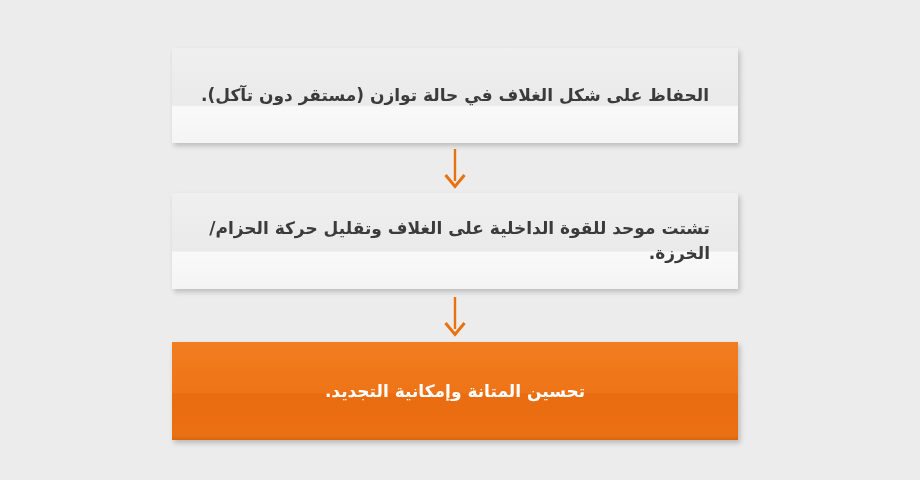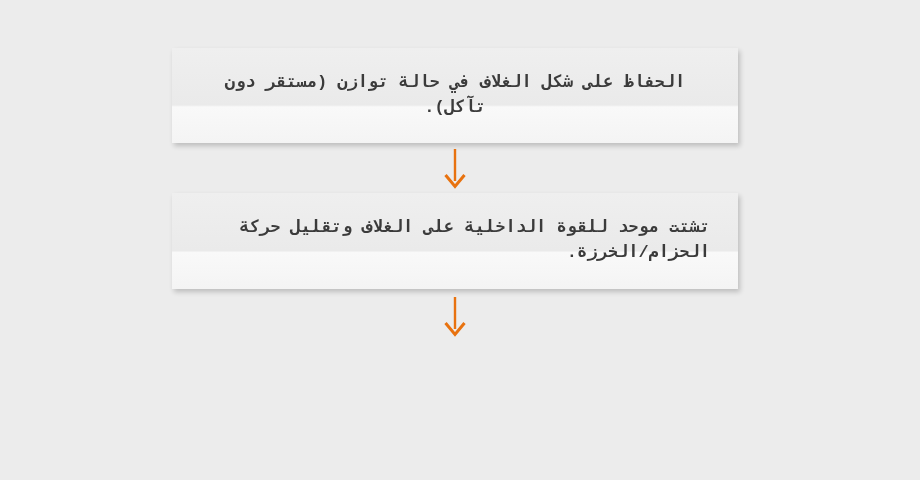--- a/index.html
+++ b/index.html
@@ -27,21 +27,20 @@
   .step {
     width: 100%;
     display: flex;
     align-items: center;
     justify-content: center;
     text-align: center;
     font-weight: 700;
     font-size: 17px;
     line-height: 1.45;
     padding: 6px 28px;
-    font-family: Liberation Mono, monospace;
   }
 
   .step.gray {
     height: 95px;
     color: #3b3b3b;
     background: linear-gradient(180deg, #efefef 0%, #eaeaea 60%, #f9f9f9 62%, #f4f4f4 100%);
     box-shadow: 2px 3px 5px rgba(0,0,0,0.20);
   }
   .step.gray.second { height: 96px; text-align: right; }
 
@@ -83,15 +82,18 @@
       <span>تشتت موحد للقوة الداخلية على الغلاف وتقليل حركة الحزام/الخرزة.</span>
     </div>
 
     <div class="connector second">
       <svg width="26" height="42" viewBox="0 0 26 42" aria-hidden="true">
         <line x1="13" y1="2" x2="13" y2="34" stroke="#e8720f" stroke-width="2.4"></line>
         <polyline points="3.5,28 13,39.5 22.5,28" fill="none" stroke="#e8720f" stroke-width="3"></polyline>
       </svg>
     </div>
 
+    <div class="step orange">
+      <span>تحسين المتانة وإمكانية التجديد.</span>
+    </div>
 
   </div>
 </div>
 
 </body></html>

